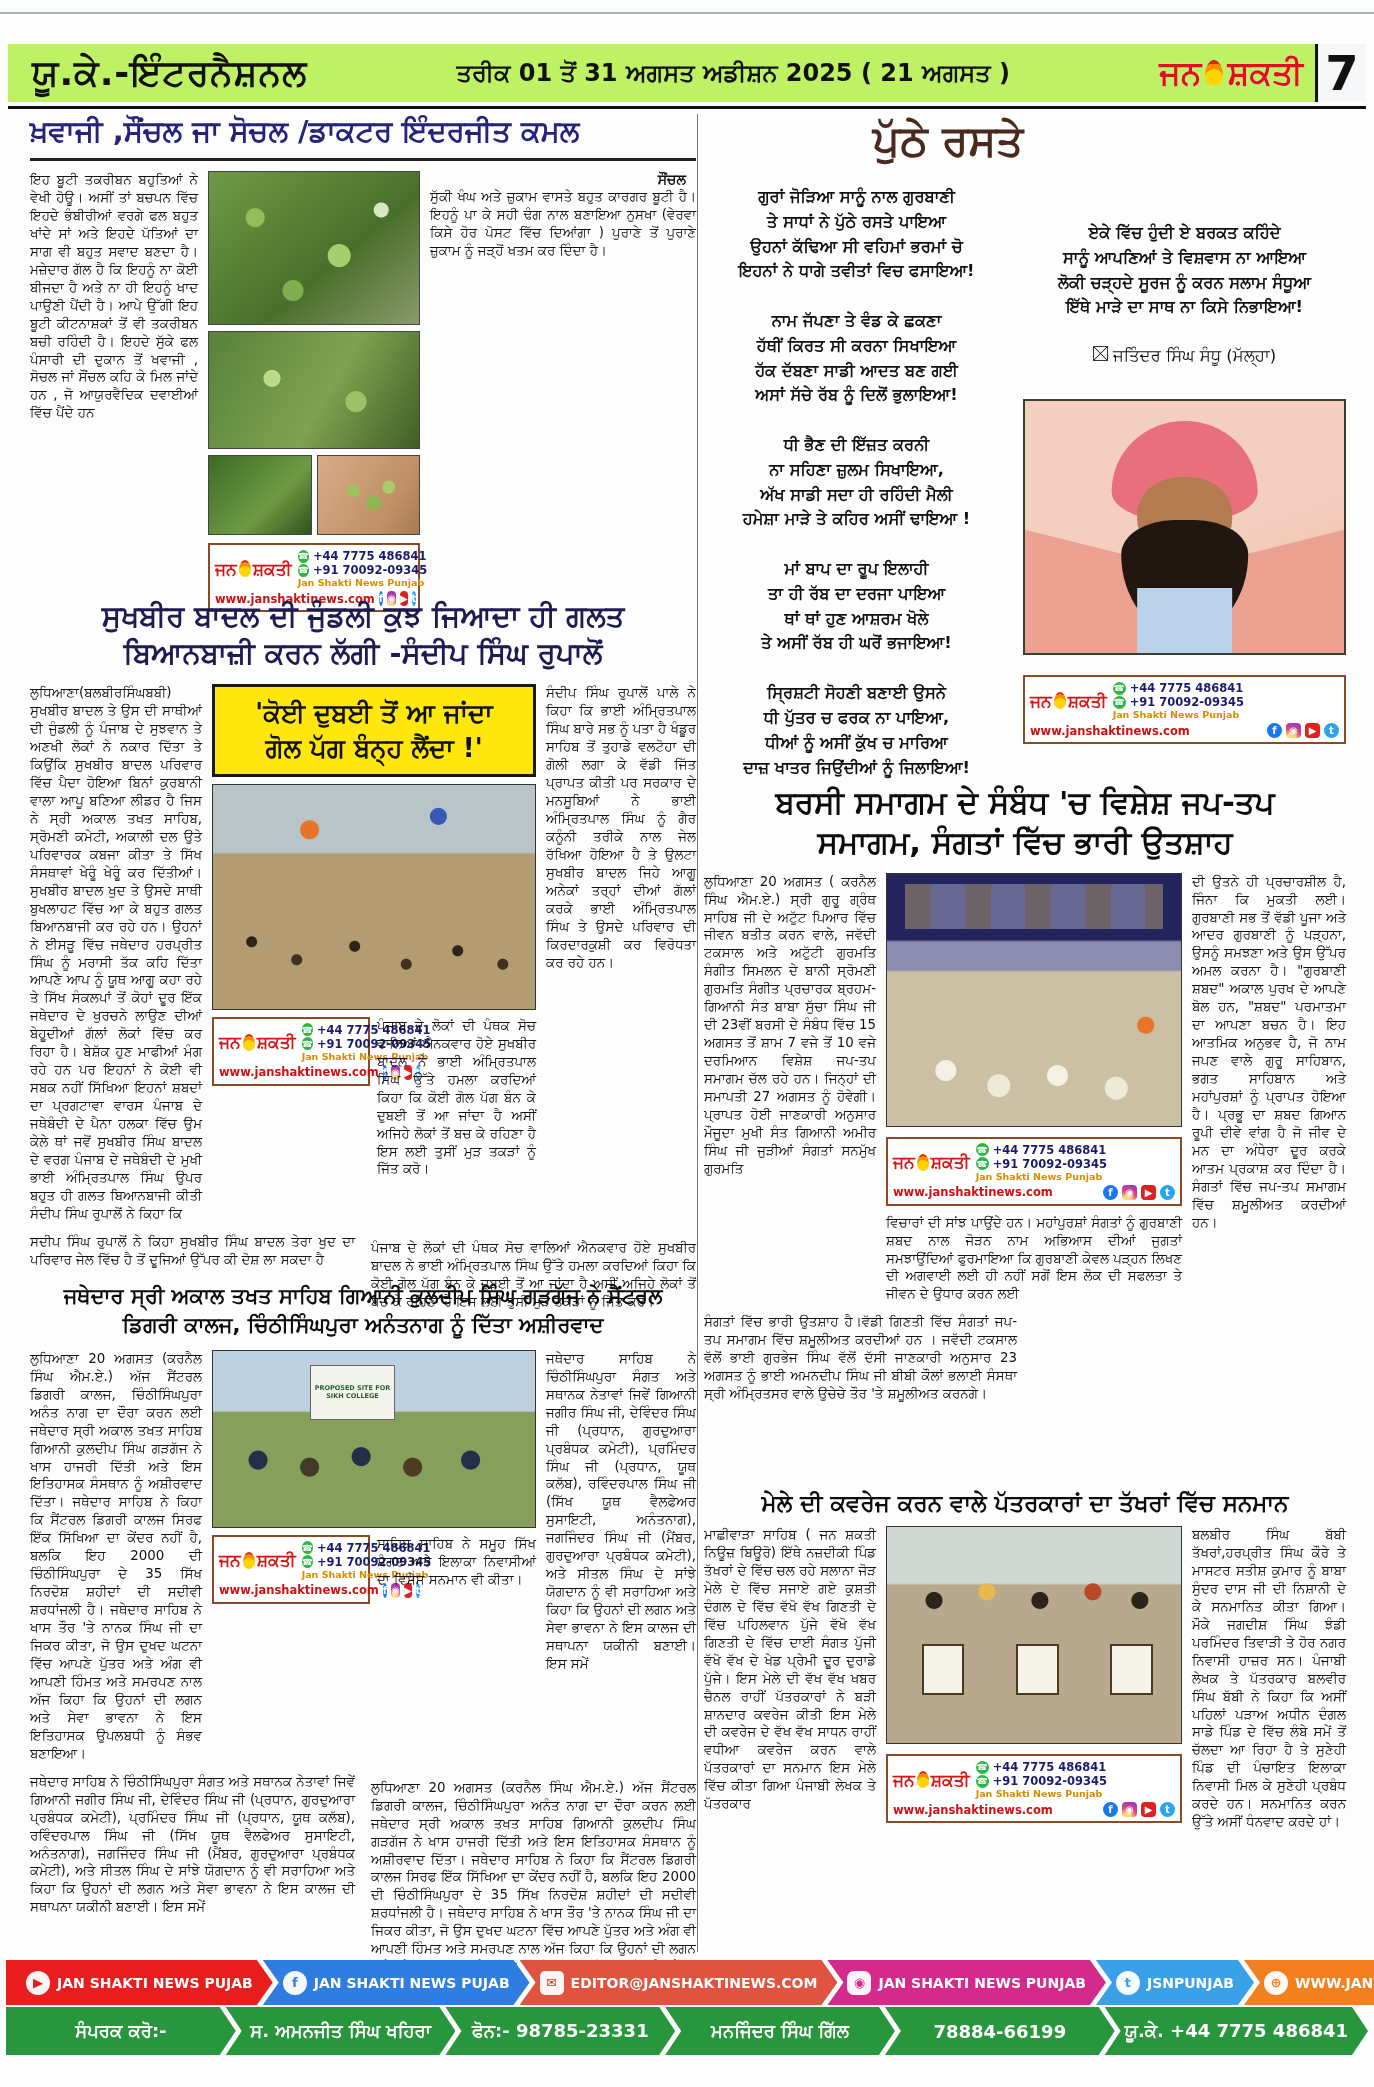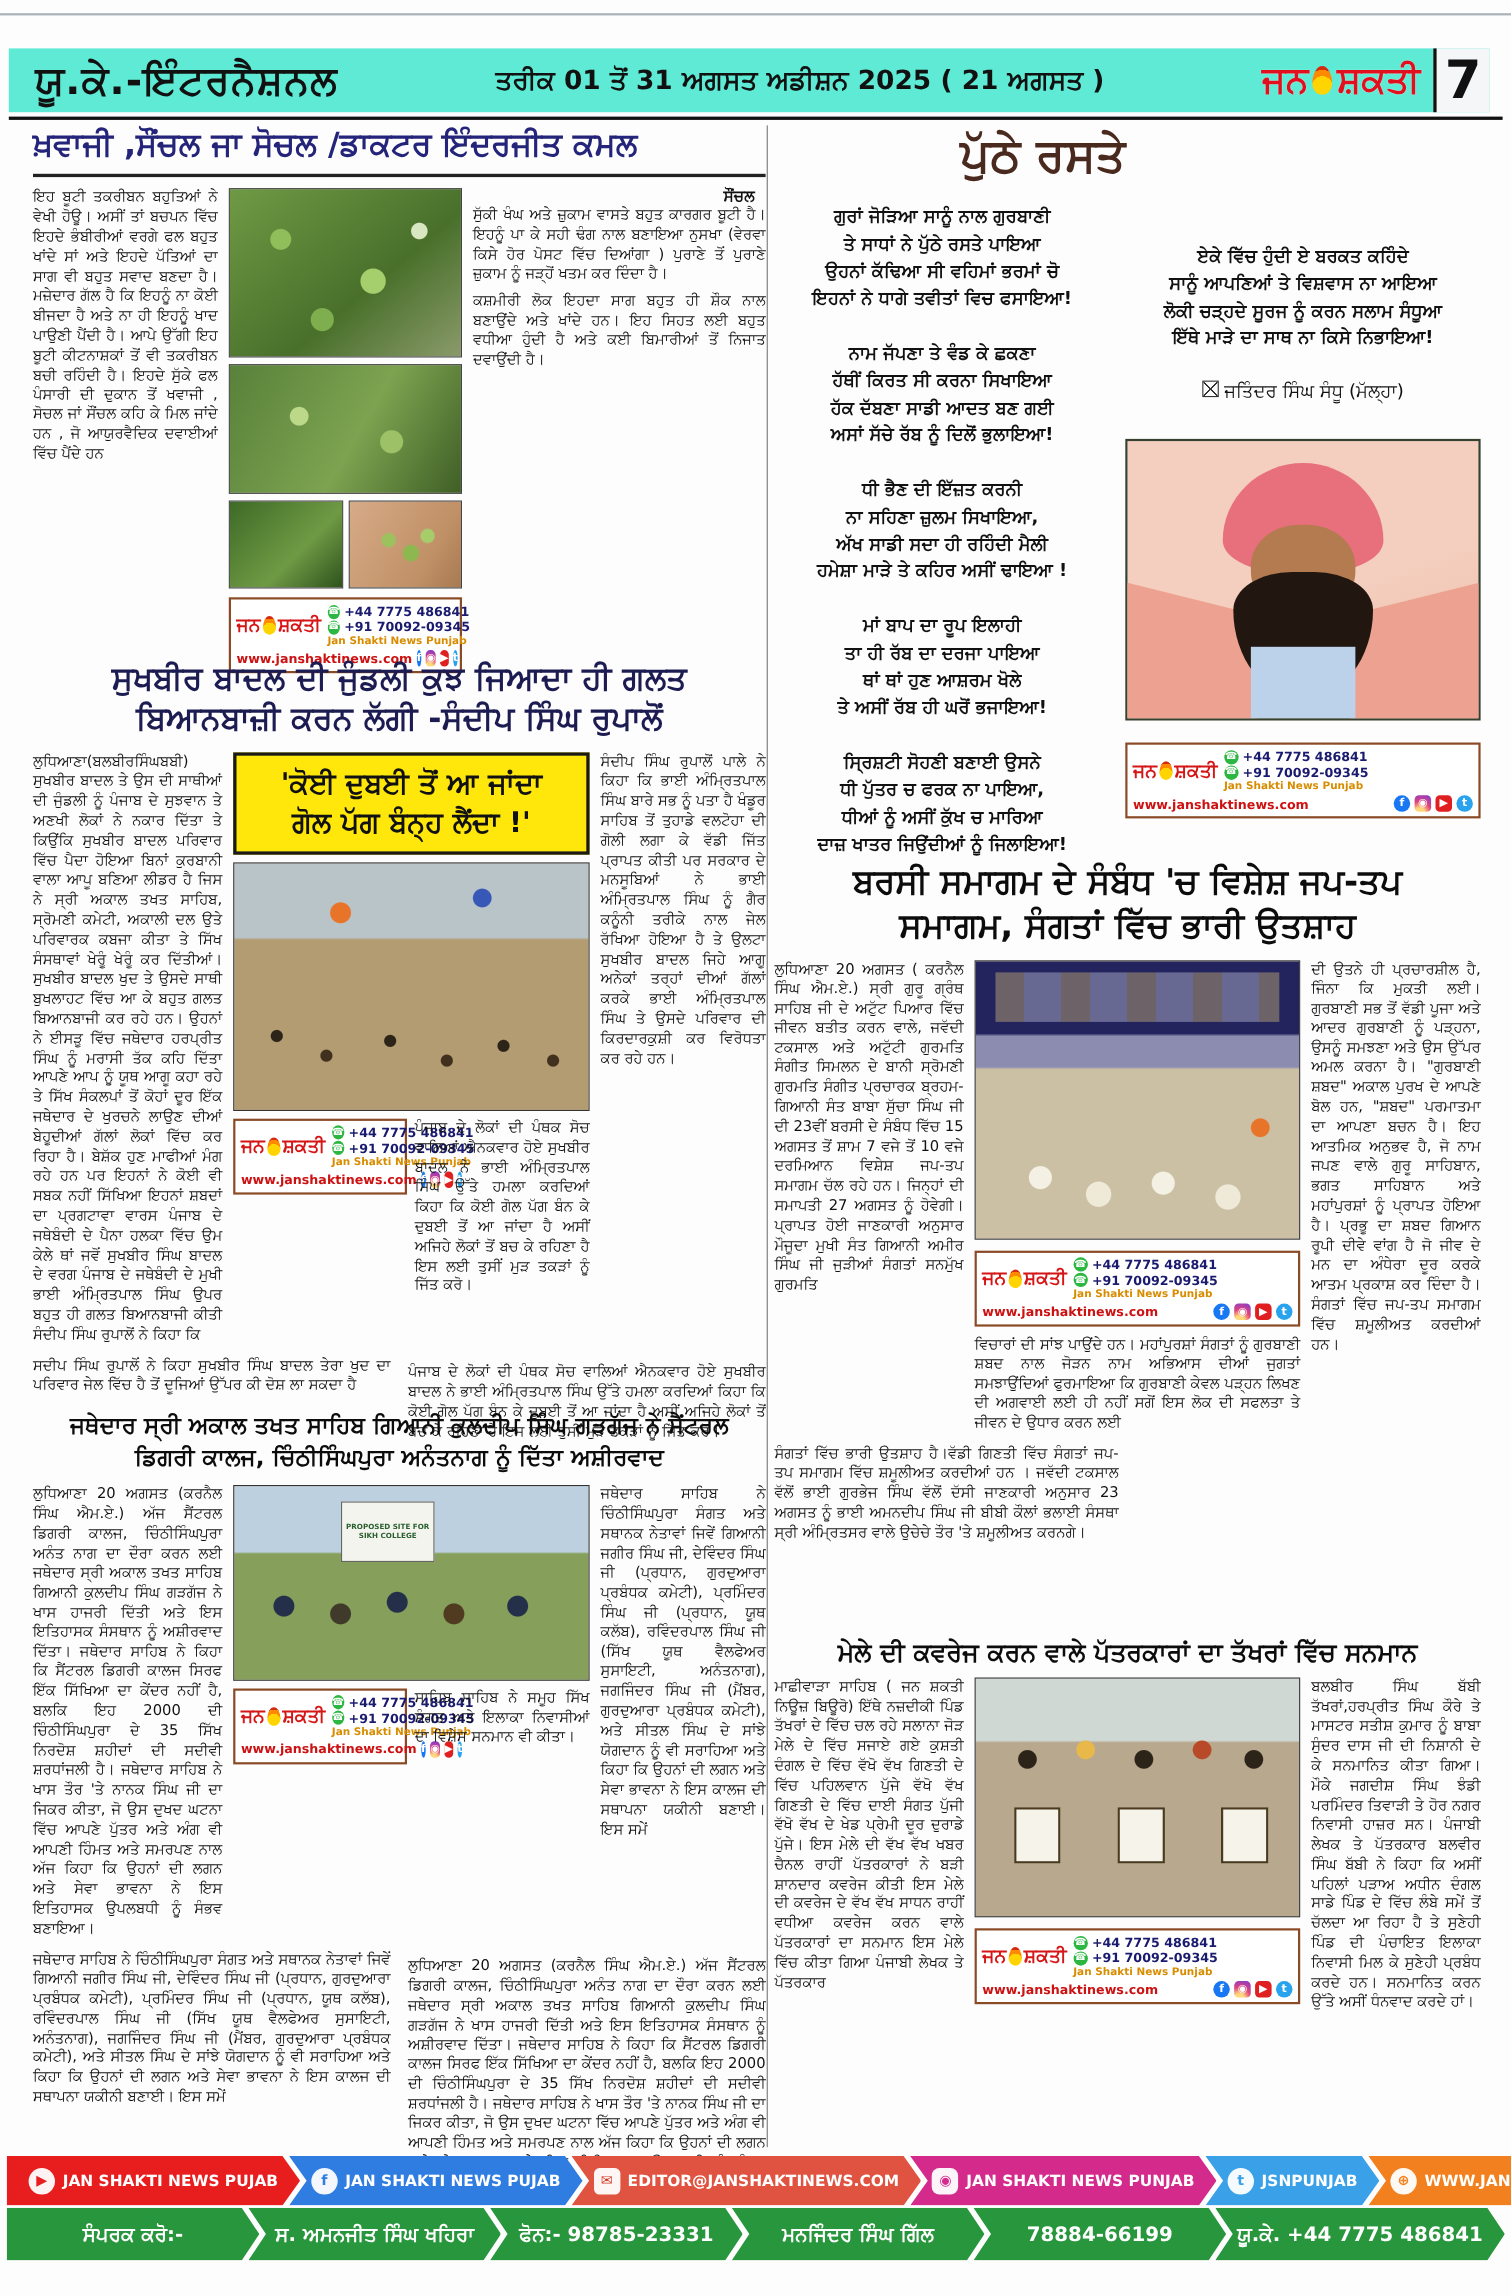--- a/index.html
+++ b/index.html
@@ -1,20 +1,20 @@
 <!DOCTYPE html>
 <html lang="pa"><head>
 <meta charset="utf-8">
 <style>
   html,body{margin:0;padding:0;background:#e8e8e8;}
   .page{position:relative;width:1374px;height:2087px;background:#fdfdfd;margin:0 auto;
         font-family:"DejaVu Sans","Liberation Sans",sans-serif;color:#111;overflow:hidden;}
   
   .topline{position:absolute;top:12px;left:0;right:0;height:2px;background:#a9b2ba;}
-  .masthead{position:absolute;top:44px;left:8px;right:20px;height:58px;background:#5eead4;
+  .masthead{position:absolute;top:44px;left:8px;right:8px;height:58px;background:#bef264;
             display:flex;align-items:center;}
   .mh-left{font-size:36px;font-weight:800;margin-left:24px;letter-spacing:1px;white-space:nowrap;}
   .mh-center{flex:1;text-align:center;font-size:24px;font-weight:700;white-space:nowrap;}
   .mh-logo{display:flex;align-items:center;gap:4px;margin-right:12px;font-size:33px;font-weight:800;color:#e0101e;
            text-shadow:0 0 1px #fff;}
   .flame{display:inline-block;width:18px;height:26px;border-radius:50% 50% 50% 50%/62% 62% 38% 38%;
          background:radial-gradient(circle at 50% 72%,#ffd400 0 45%,#ff8a00 46% 72%,#d42a10 73% 100%);}
   .mh-pageno{width:48px;height:58px;background:#f4f6f8;border-left:3px solid #111;
              display:flex;align-items:center;justify-content:center;font-size:48px;font-weight:800;}
   .headrule{position:absolute;top:106px;left:8px;right:8px;height:3px;background:#111;}
@@ -227,21 +227,20 @@
             <span class="sico fb">f</span>
             <span class="sico ig">◉</span>
             <span class="sico yt">▶</span>
             <span class="sico tw">t</span>
           </div>
         </div>
       </div>
       <div>
         <div class="lead-word">ਸੌਂਚਲ</div>
         <p class="btxt">ਸੁੱਕੀ ਖੰਘ ਅਤੇ ਜ਼ੁਕਾਮ ਵਾਸਤੇ ਬਹੁਤ ਕਾਰਗਰ ਬੂਟੀ ਹੈ। ਇਹਨੂੰ ਪਾ ਕੇ ਸਹੀ ਢੰਗ ਨਾਲ ਬਣਾਇਆ ਨੁਸਖਾ (ਵੇਰਵਾ ਕਿਸੇ ਹੋਰ ਪੋਸਟ ਵਿੱਚ ਦਿਆਂਗਾ ) ਪੁਰਾਣੇ ਤੋਂ ਪੁਰਾਣੇ ਜ਼ੁਕਾਮ ਨੂੰ ਜੜ੍ਹੋਂ ਖਤਮ ਕਰ ਦਿੰਦਾ ਹੈ।</p>
-        <p class="btxt">ਕਸ਼ਮੀਰੀ ਲੋਕ ਇਹਦਾ ਸਾਗ ਬਹੁਤ ਹੀ ਸ਼ੌਕ ਨਾਲ ਬਣਾਉਂਦੇ ਅਤੇ ਖਾਂਦੇ ਹਨ। ਇਹ ਸਿਹਤ ਲਈ ਬਹੁਤ ਵਧੀਆ ਹੁੰਦੀ ਹੈ ਅਤੇ ਕਈ ਬਿਮਾਰੀਆਂ ਤੋਂ ਨਿਜਾਤ ਦਵਾਉਂਦੀ ਹੈ।</p>
       </div>
     </div>
   </div>
 
   <div class="poem">
     <div class="poem-title">ਪੁੱਠੇ ਰਸਤੇ</div>
     <div class="poem-wrap">
       <div>
         <p class="stanza">ਗੁਰਾਂ ਜੋੜਿਆ ਸਾਨੂੰ ਨਾਲ ਗੁਰਬਾਣੀ<br>ਤੇ ਸਾਧਾਂ ਨੇ ਪੁੱਠੇ ਰਸਤੇ ਪਾਇਆ<br>ਉਹਨਾਂ ਕੱਢਿਆ ਸੀ ਵਹਿਮਾਂ ਭਰਮਾਂ ਚੋ<br>ਇਹਨਾਂ ਨੇ ਧਾਗੇ ਤਵੀਤਾਂ ਵਿਚ ਫਸਾਇਆ!</p>
         <p class="stanza">ਨਾਮ ਜੱਪਣਾ ਤੇ ਵੰਡ ਕੇ ਛਕਣਾ<br>ਹੱਥੀਂ ਕਿਰਤ ਸੀ ਕਰਨਾ ਸਿਖਾਇਆ<br>ਹੱਕ ਦੱਬਣਾ ਸਾਡੀ ਆਦਤ ਬਣ ਗਈ<br>ਅਸਾਂ ਸੱਚੇ ਰੱਬ ਨੂੰ ਦਿਲੋਂ ਭੁਲਾਇਆ!</p>

